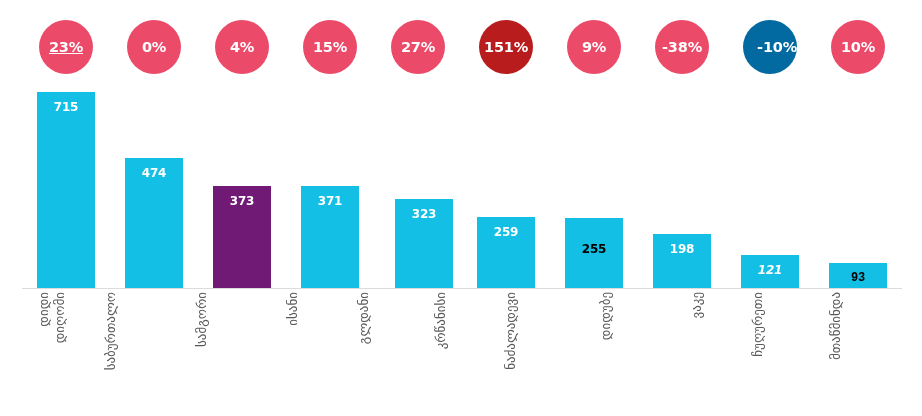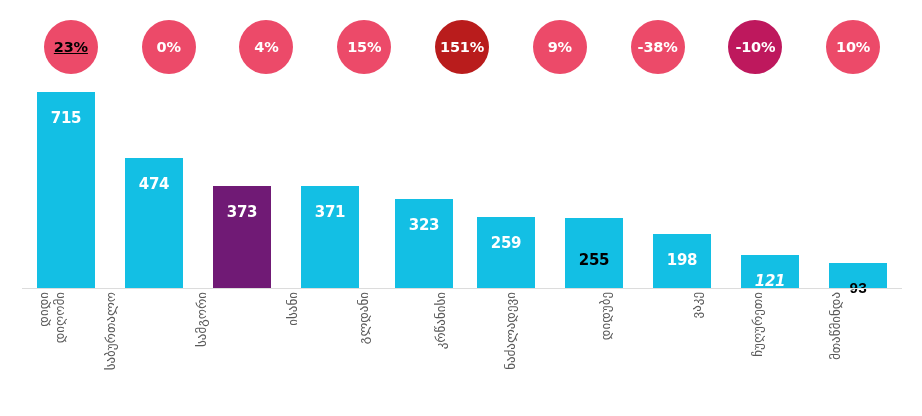--- a/index.html
+++ b/index.html
@@ -74,23 +74,23 @@
   .bar {
     width: 58px;
     background: #13bfe4;
     display: flex;
     justify-content: center;
     align-items: flex-start;
     position: relative;
   }
   .bar-value {
     color: #ffffff;
-    font-size: 15px;
+    font-size: 12px;
     font-weight: bold;
-    padding-top: 19px;
+    padding-top: 9px;
     letter-spacing: -0.2px;
     line-height: 1;
     white-space: nowrap;
   }
 
   .axis-line {
     position: absolute;
     left: 22px;
     top: 288px;
     width: 880px;
@@ -128,56 +128,61 @@
   }
   .label-rot .ln { display: block; }
 </style>
 </head>
 <body>
 
 <div class="chart-root" style="background: rgb(255, 255, 255);">
 
   <div class="badge-row">
     <div class="badge-cell">
-      <div class="badge" style="background: rgb(236, 74, 105); color: #000000; text-decoration: underline;">
+      <div class="badge" style="background: rgb(236, 74, 105); color: #ffffff; text-decoration: underline;">
           <span>23%</span>
         </div>
     </div>
     <div class="badge-cell">
       <div class="badge" style="background: rgb(236, 74, 105); color: rgb(255, 255, 255);">
           <span>0%</span>
         </div>
     </div>
     <div class="badge-cell">
       <div class="badge" style="background: rgb(236, 74, 105); color: rgb(255, 255, 255);">
           <span>4%</span>
         </div>
     </div>
     <div class="badge-cell">
       <div class="badge" style="background: rgb(236, 74, 105); color: rgb(255, 255, 255);">
           <span>15%</span>
+        </div>
+    </div>
+    <div class="badge-cell">
+      <div class="badge" style="background: rgb(236, 74, 105); color: rgb(255, 255, 255);">
+          <span>27%</span>
         </div>
     </div>
     <div class="badge-cell">
       <div class="badge" style="background: #b91c1c; color: rgb(255, 255, 255);">
           <span>151%</span>
         </div>
     </div>
     <div class="badge-cell">
       <div class="badge" style="background: rgb(236, 74, 105); color: rgb(255, 255, 255);">
           <span>9%</span>
         </div>
     </div>
     <div class="badge-cell">
       <div class="badge" style="background: rgb(236, 74, 105); color: rgb(255, 255, 255);">
           <span>-38%</span>
         </div>
     </div>
     <div class="badge-cell">
-      <div class="badge" style="background: #be185d; color: rgb(255, 255, 255);">
+      <div class="badge" style="background: #0369a1; color: rgb(255, 255, 255); justify-content: flex-end;">
           <span>-10%</span>
         </div>
     </div>
     <div class="badge-cell">
       <div class="badge" style="background: rgb(236, 74, 105); color: rgb(255, 255, 255);">
           <span>10%</span>
         </div>
     </div>
   </div>
 

